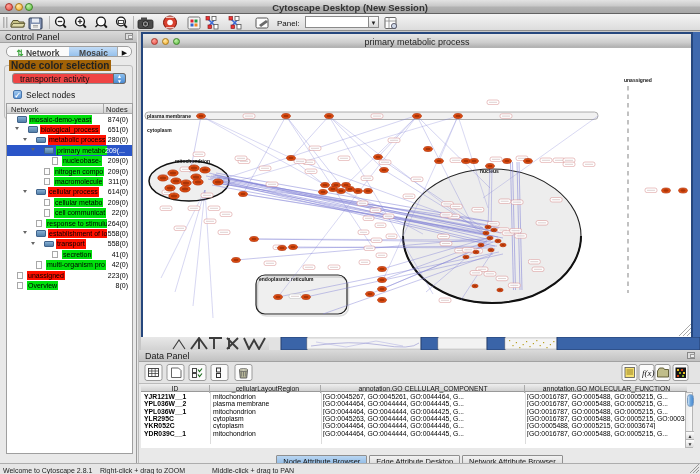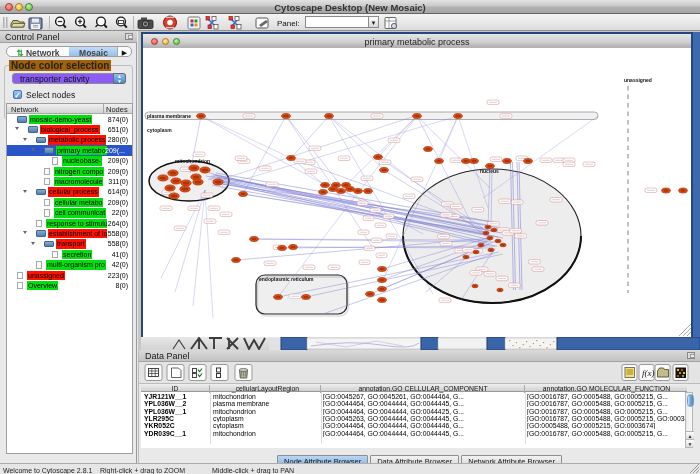--- a/index.html
+++ b/index.html
@@ -35,21 +35,21 @@
   background:#fbfbfb; border:1px solid #9f9f9f; border-radius:5px; overflow:hidden; }
 #cptabs .tab { position:absolute; top:0; height:11px; font-size:8.5px; font-weight:bold;
   text-align:center; color:#444; padding-top:1px; }
 #tab-mosaic { background:linear-gradient(180deg,#c2dcf7,#8cbbea); color:#123a6d; }
 #tab-arrow { position:absolute; right:0; top:0; width:14px; height:11px; border-left:1px solid #aaa;
   font-size:7px; color:#111; text-align:center; line-height:11px; }
 #groupbox { position:absolute; left:4px; top:34px; width:129px; height:54px;
   border:1px solid #bdbdbd; border-radius:3px; }
 #grouplbl { position:absolute; left:9px; top:29px; background:#a16207; padding:0 2px;
   font-size:10px; font-weight:bold; color:#222; }
-#combo { position:absolute; left:12px; top:42px; width:114px; height:11px; background:#8b5cf6;
+#combo { position:absolute; left:12px; top:42px; width:114px; height:11px; background:#ef4444;
   border:1px solid #8f8f8f; border-radius:3px; font-size:8.5px; color:#111;
   padding:0px 0 0 7px; }
 #combobtn { position:absolute; right:-1px; top:-1px; width:13px; height:11px;
   background:linear-gradient(180deg,#8cc0f0,#4a8ad2); border:1px solid #6a6a6a; border-radius:0 3px 3px 0;
   color:#fff; font-size:5px; line-height:5px; text-align:center; }
 #checkbox { position:absolute; left:13px; top:59px; width:9px; height:9px;
   background:linear-gradient(180deg,#9fc8ef,#5e97d8); border:1px solid #4a76ac; border-radius:2px;
   color:#fff; font-size:8px; line-height:9px; text-align:center; font-weight:bold;}
 #checklbl { position:absolute; left:26px; top:59px; font-size:8.5px; color:#111; }
 #treebox { position:absolute; left:6px; top:72px; width:127px; height:351px;
@@ -116,21 +116,21 @@
   font-size:7px; color:#222; }
 #statusbar span { position:absolute; top:2.5px; }
 </style>
 </head>
 <body>
 
 <div class="abs" id="titlebar">
   <div class="light" style="left:5px; background:radial-gradient(circle at 35% 30%,#ffa39b,#ea4d42); border:1px solid #a8352c;"></div>
   <div class="light" style="left:15px; background:radial-gradient(circle at 35% 30%,#ffe9a8,#f5ad27); border:1px solid #ab7817;"></div>
   <div class="light" style="left:25px; background:radial-gradient(circle at 35% 30%,#c0f0a8,#59bf3d); border:1px solid #3d8428;"></div>
-  <div class="t">Cytoscape Desktop (New Mosaic)</div>
+  <div class="t">Cytoscape Desktop (New Session)</div>
 </div>
 
 <div class="abs" id="toolbar">
   <svg width="700" height="17" style="position:absolute;left:0;top:0;">
       <rect x="3" y="3" width="1.5" height="11" fill="#b0b0b0"></rect>
       <rect x="6" y="3" width="1.5" height="11" fill="#b0b0b0"></rect>
       <g>
         <path d="M11 10 L13 6.5 L18 6.5 L19 8 L24 8 L24 13 L11 13 Z" fill="#c8c389" stroke="#5a5530" stroke-width="1"></path>
         <path d="M11 13 L13 9.5 L25 9.5 L23 13 Z" fill="#dedaa9" stroke="#5a5530" stroke-width="0.8"></path>
       </g>
@@ -832,21 +832,21 @@
     <div style="position:absolute;left:69px;top:8px;width:1px;height:52px;background:#dcdcdc;"></div>
     <div style="position:absolute;left:180px;top:8px;width:1px;height:52px;background:#dcdcdc;"></div>
     <div style="position:absolute;left:384px;top:8px;width:1px;height:52px;background:#dcdcdc;"></div>
   </div>
   <div id="dpscroll">
       <div id="dpthumb"></div>
       <div class="dparrow" style="top:38px;">▲</div>
       <div class="dparrow" style="top:46px;">▼</div>
     </div>
   <div id="dptabs">
-    <span class="dptab sel">Node Attribute Browser</span><span class="dptab">Data Attribute Browser</span><span class="dptab">Network Attribute Browser</span>
+    <span class="dptab sel">Node Attribute Browser</span><span class="dptab">Edge Attribute Desktop</span><span class="dptab">Network Attribute Browser</span>
   </div>
 </div>
 
 <div class="abs" id="statusbar">
   <span style="left:3px;">Welcome to Cytoscape 2.8.1</span>
   <span style="left:100px;">Right-click + drag to ZOOM</span>
   <span style="left:212px;">Middle-click + drag to PAN</span>
 </div>
 <svg class="abs" style="left:688px;top:462px;" width="12" height="12">
     <path d="M2 11 L11 2 M5 11 L11 5 M8 11 L11 8" stroke="#9a9a9a" stroke-width="1"></path>

